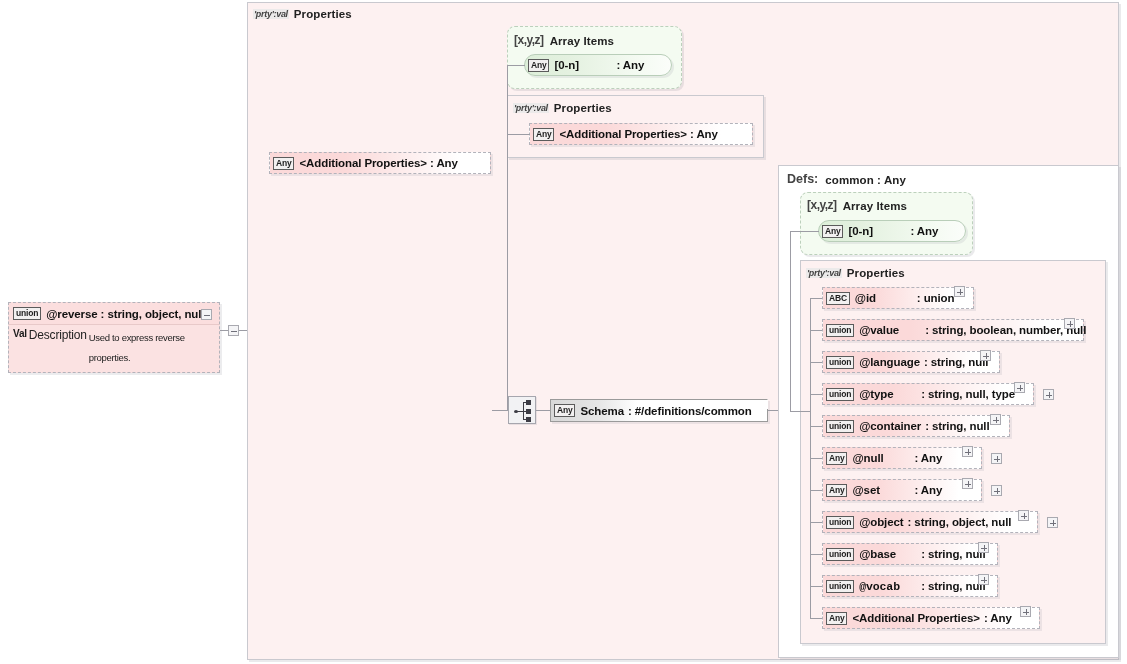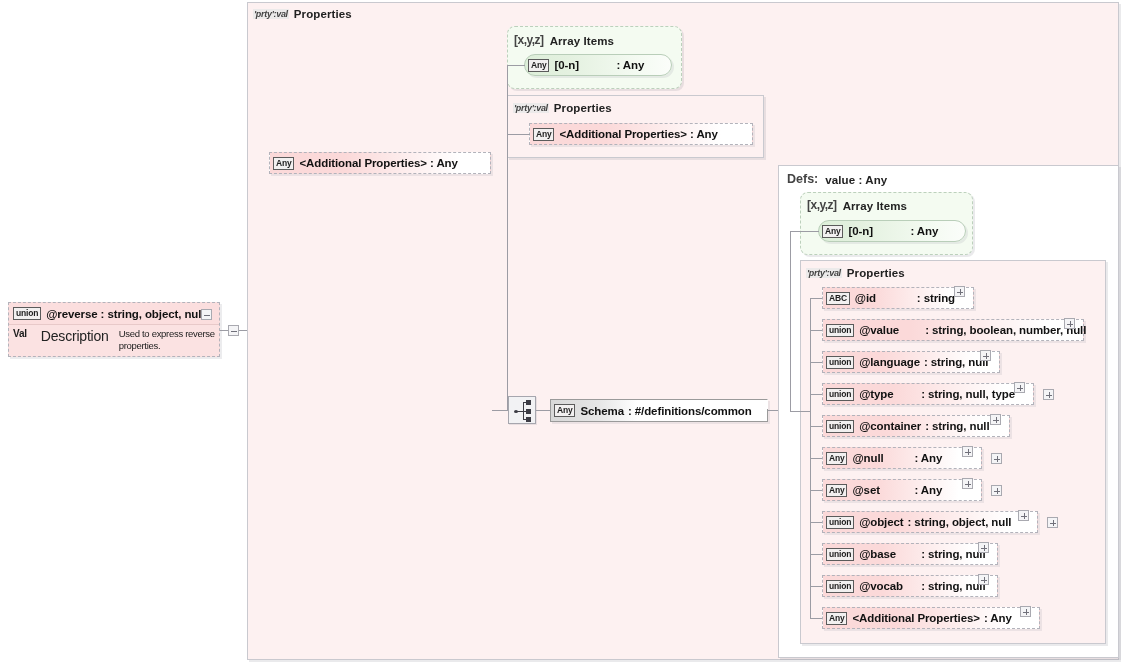--- a/index.html
+++ b/index.html
@@ -157,28 +157,28 @@
     display:flex; align-items:center; height:22px;
     padding-left:4px;
     border-bottom: 1px solid #e8c9c9;
   }
   .descnode .row {
     display:flex; align-items:flex-start; padding:3px 4px 4px 4px;
     background:#fbe2e2;
   }
   .descnode .vtag {
     font-size:10px; font-weight:bold; color:#1c1c1c;
-    margin-right:14px; letter-spacing:-.2px;
+    margin-right:2px; letter-spacing:-.2px;
   }
   .descnode .lbl {
-    font-size:14px; color:#222; margin-right:10px; letter-spacing:-.2px;
+    font-size:12px; color:#222; margin-right:2px; letter-spacing:-.2px;
     white-space:nowrap;
   }
   .descnode .val {
-    font-size:9.5px; color:#222; line-height:12px; letter-spacing:-.3px;
+    font-size:9.5px; color:#222; line-height:20px; letter-spacing:-.3px;
     max-width:118px;
   }
 </style>
 </head>
 <body>
 
 <div id="canvas">
 
   <div class="descnode" style="left:8px; top:302px; width:212px;">
     <div class="hdr">
@@ -252,21 +252,21 @@
   <div class="node ref" style="left:550px; top:399px; width:218px; height:23px;">
     <span class="badge">Any</span>
     <span class="nm">Schema</span>
     <span class="ty">: #/definitions/common</span>
   </div>
   <div class="ln h" style="left:768px; top:410px; width:32px;"></div>
 
   <div class="panel panel-white" style="left:778px; top:165px; width:341px; height:493px;">
   </div>
   <div class="panel-title" style="left:786px; top:172px; font-size:12.5px;">
-    <span class="kind-tag defs">Defs:</span><span style="font-size:11.5px;">value : Any</span>
+    <span class="kind-tag defs">Defs:</span><span style="font-size:11.5px;">common : Any</span>
   </div>
 
   <div class="panel" style="left:800px; top:192px; width:173px; height:63px; background:#f4fbf1; border:1px dashed #bcd0bc; border-radius:8px;">
   </div>
   <div class="panel-title" style="left:806px; top:198px;">
     <span class="kind-tag arr">[x,y,z]</span><span>Array Items</span>
   </div>
   <div class="node green" style="left:818px; top:220px; width:148px;">
     <span class="badge">Any</span>
     <span class="nm w2">[0-n]</span>
@@ -282,21 +282,21 @@
   <div class="ln v" style="left:790px; top:231px; height:180px;"></div>
   <div class="ln h" style="left:790px; top:231px; width:29px;"></div>
   <div class="ln v" style="left:810px; top:299px; height:320px;"></div>
   <div class="ln h" style="left:790px; top:411px; width:20px;"></div>
 
   <div id="prop-rows">
       <div class="ln h" style="left: 810px; top: 298px; width: 12px;"></div>
       <div class="node" style="left: 822px; top: 287px; width: 152px;">
         <span class="badge">ABC</span>
         <span class="nm" style="display: inline-block; min-width: 58px;">@id</span>
-        <span class="ty">: string</span>
+        <span class="ty">: union</span>
       </div>
       <div class="box-btn plus" style="left: 954px; top: 286px;"></div>
       <div class="ln h" style="left: 810px; top: 330px; width: 12px;"></div>
       <div class="node" style="left: 822px; top: 319px; width: 262px;">
         <span class="badge">union</span>
         <span class="nm" style="display: inline-block; min-width: 62px;">@value</span>
         <span class="ty">: string, boolean, number, null</span>
       </div>
       <div class="box-btn plus" style="left: 1064px; top: 318px;"></div>
       <div class="ln h" style="left: 810px; top: 362px; width: 12px;"></div>
@@ -352,21 +352,21 @@
       <div class="ln h" style="left: 810px; top: 554px; width: 12px;"></div>
       <div class="node" style="left: 822px; top: 543px; width: 176px;">
         <span class="badge">union</span>
         <span class="nm" style="display: inline-block; min-width: 58px;">@base</span>
         <span class="ty">: string, null</span>
       </div>
       <div class="box-btn plus" style="left: 978px; top: 542px;"></div>
       <div class="ln h" style="left: 810px; top: 586px; width: 12px;"></div>
       <div class="node" style="left: 822px; top: 575px; width: 176px;">
         <span class="badge">union</span>
-        <span class="nm" style="display: inline-block; min-width: 58px;">@vocab</span>
+        <span class="nm" style="display: inline-block; min-width: 58px; font-family: Liberation Mono, monospace;">@vocab</span>
         <span class="ty">: string, null</span>
       </div>
       <div class="box-btn plus" style="left: 978px; top: 574px;"></div>
       <div class="ln h" style="left: 810px; top: 618px; width: 12px;"></div>
       <div class="node" style="left: 822px; top: 607px; width: 218px;">
         <span class="badge">Any</span>
         <span class="nm">&lt;Additional Properties&gt;</span>
         <span class="ty">: Any</span>
       </div>
       <div class="box-btn plus" style="left: 1020px; top: 606px;"></div>

